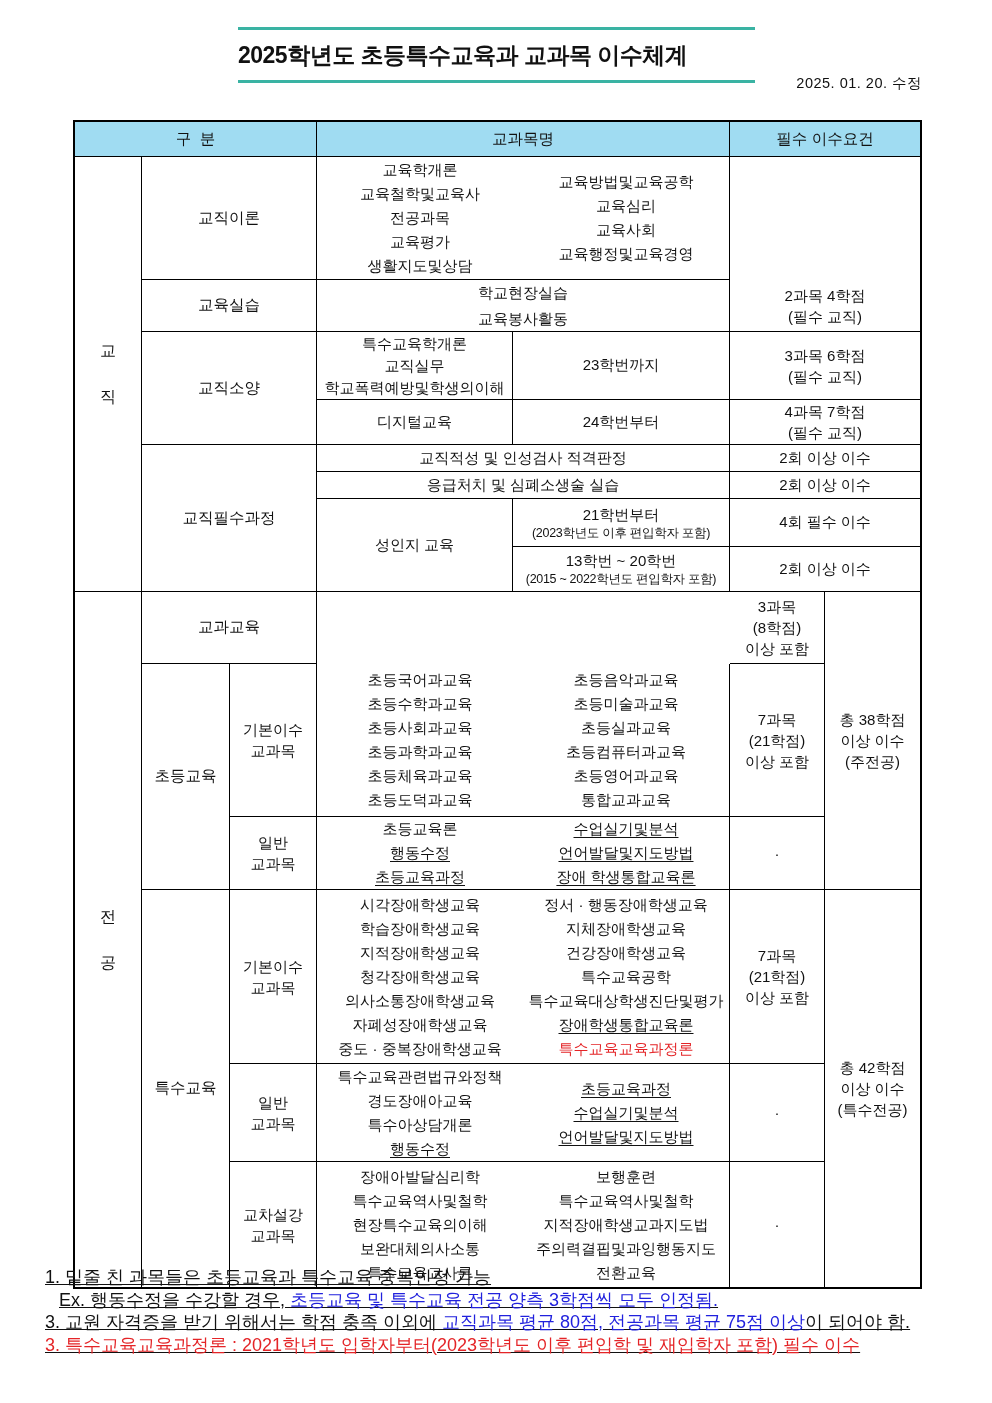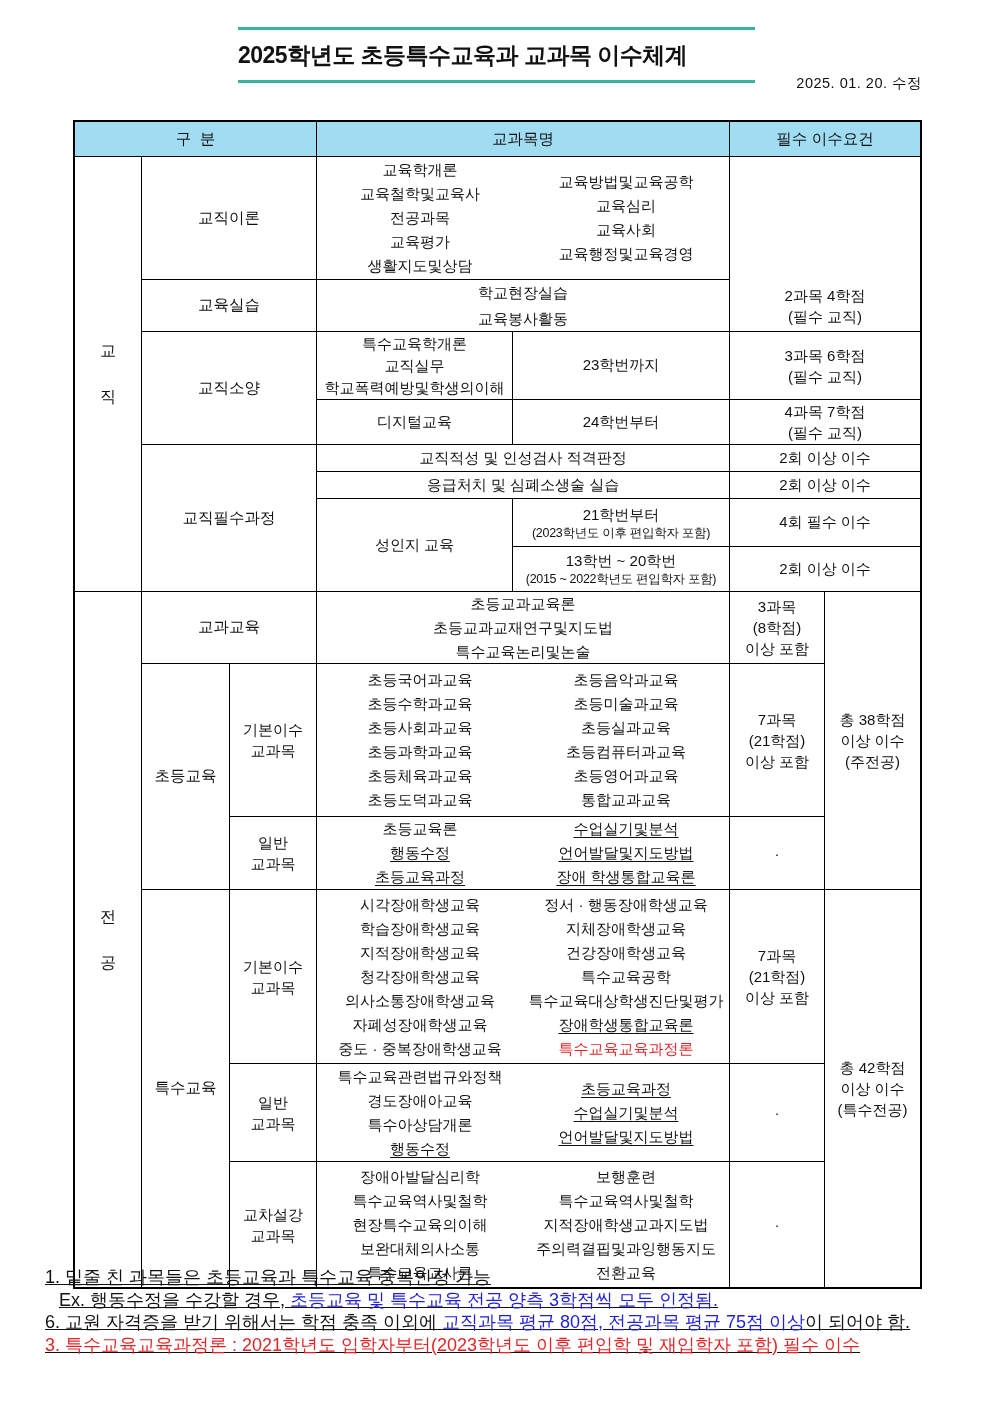--- a/index.html
+++ b/index.html
@@ -121,25 +121,20 @@
     <div class="cell" style="grid-area:9/5/10/6">
       <div class="sub1">13학번 ~ 20학번</div>
       <div class="sub2">(2015 ~ 2022학년도 편입학자 포함)</div>
     </div>
     <div class="cell no-r" style="grid-area:9/6/10/8">2회 이상 이수</div>
 
     <div class="cell vlabel no-b" style="grid-area:10/1/16/2">전
 공</div>
 
     <div class="cell label" style="grid-area:10/2/11/4">교과교육</div>
-    <div class="cell" style="grid-area:10/4/11/6">
-        <div class="line">초등교과교육론</div>
-        <div class="line">초등교과교재연구및지도법</div>
-        <div class="line">특수교육논리및논술</div>
-      </div>
     <div class="cell req" style="grid-area:10/6/11/7">3과목
 (8학점)
 이상 포함</div>
     <div class="cell req no-r" style="grid-area:10/7/13/8">총 38학점
 이상 이수
 (주전공)</div>
 
     <div class="cell label" style="grid-area:11/2/13/3">초등교육</div>
     <div class="cell pre" style="grid-area:11/3/12/4">기본이수
 교과목</div>
@@ -246,17 +241,17 @@
           <div class="line">전환교육</div>
         </div>
     </div>
     <div class="cell no-b" style="grid-area:15/6/16/7">·</div>
 
   </div>
 
   <div class="notes">
     <div class="note"><span>1. 밑줄 친 과목들은 초등교육과 특수교육 중복인정 가능</span></div>
     <div class="note indent"><span>Ex. 행동수정을 수강할 경우, </span><span class="blue">초등교육 및 특수교육 전공 양측 3학점씩 모두 인정됨.</span></div>
-    <div class="note"><span>6. 교원 자격증을 받기 위해서는 학점 충족 이외에 </span><span class="blue">교직과목 평균 80점, 전공과목 평균 75점 이상</span><span>이 되어야 함.</span></div>
+    <div class="note"><span>3. 교원 자격증을 받기 위해서는 학점 충족 이외에 </span><span class="blue">교직과목 평균 80점, 전공과목 평균 75점 이상</span><span>이 되어야 함.</span></div>
     <div class="note"><span class="red">3. 특수교육교육과정론 : 2021학년도 입학자부터(2023학년도 이후 편입학 및 재입학자 포함) 필수 이수</span></div>
   </div>
 
 </div>
 
 </body></html>

